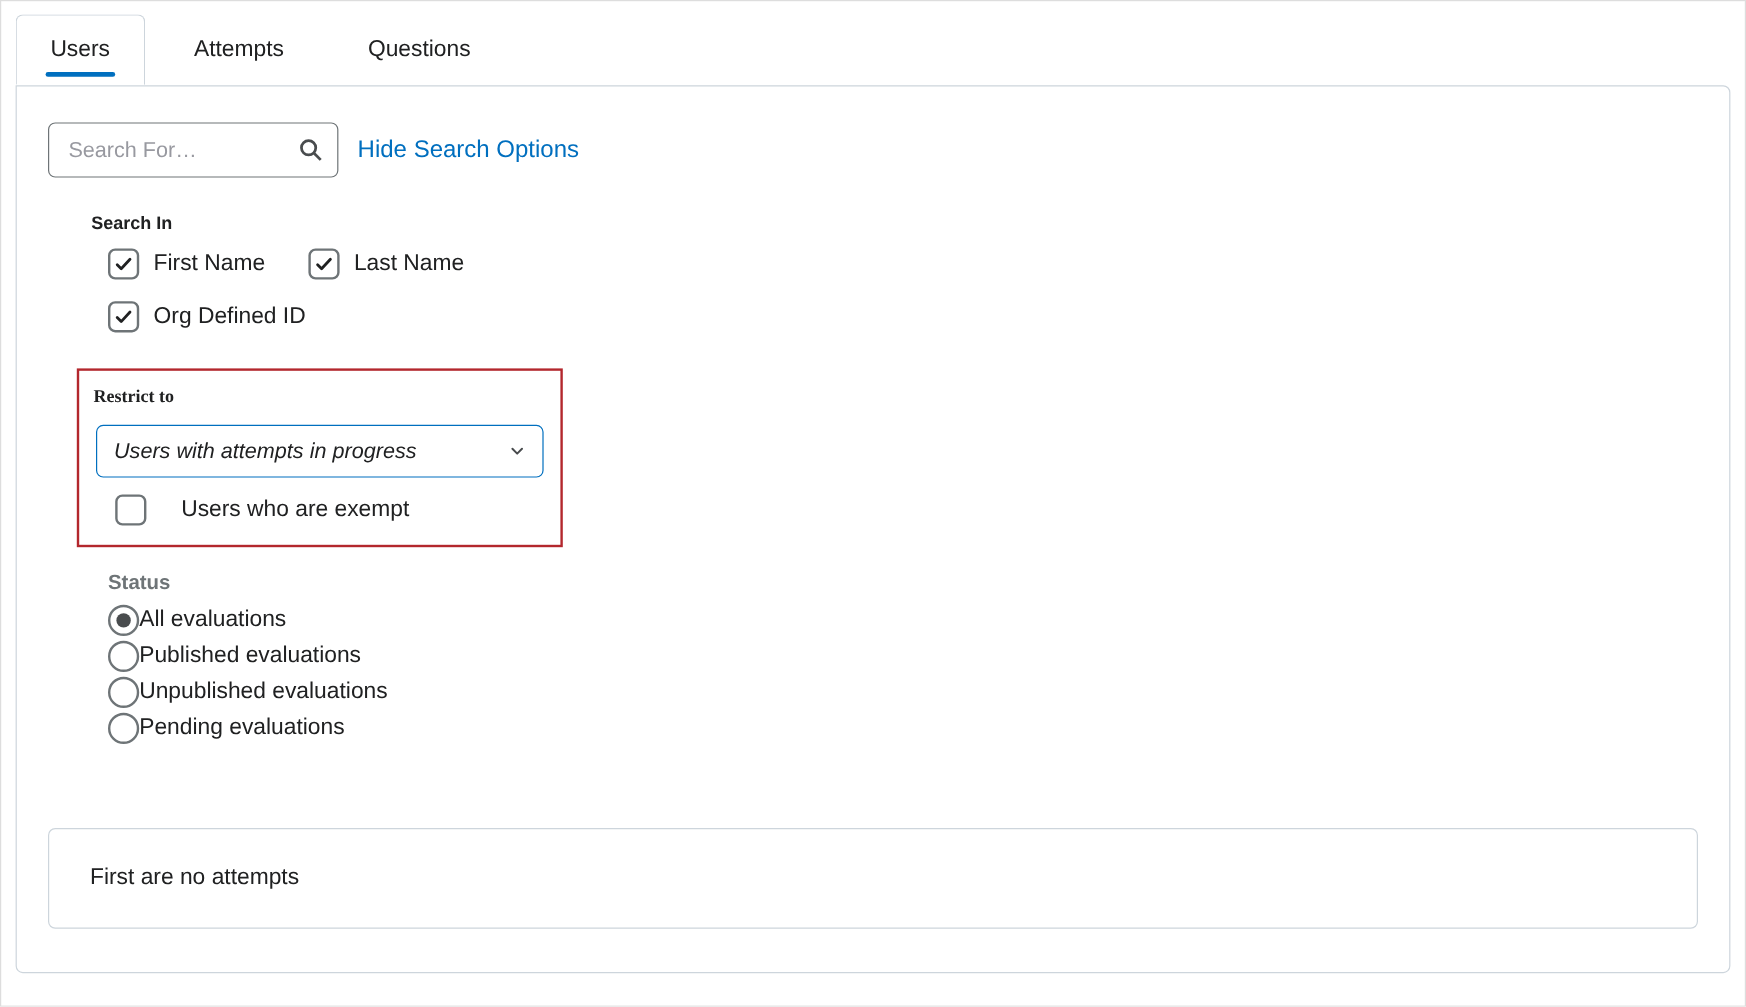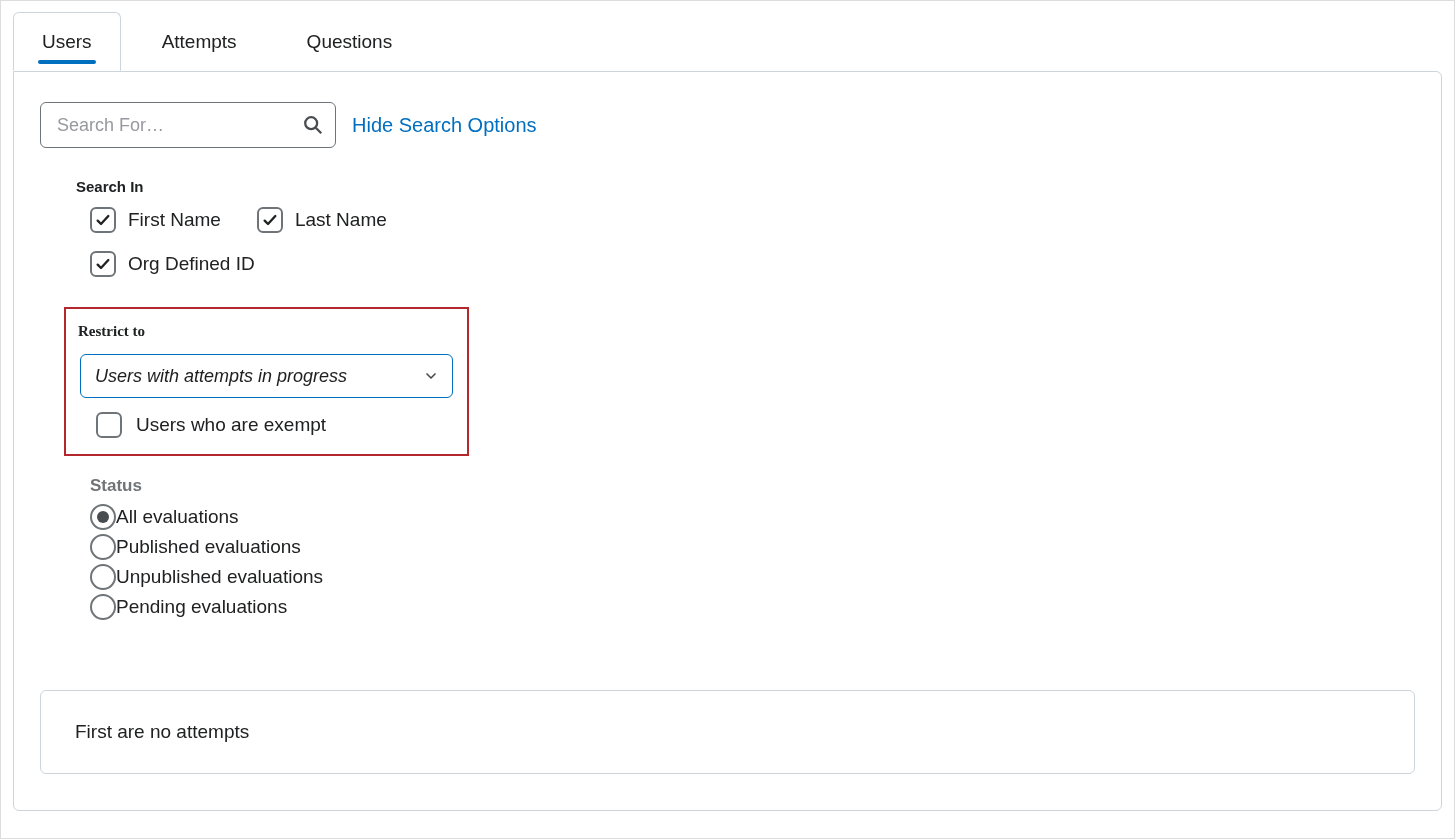--- a/index.html
+++ b/index.html
@@ -61,21 +61,21 @@
     position: relative;
   }
   .search-row {
     display: flex;
     align-items: center;
     gap: 16px;
     margin-bottom: 30px;
   }
   .search-wrap {
     position: relative;
-    width: 296px;
+    width: 242px;
   }
   .search-input {
     width: 100%;
     height: 46px;
     padding: 0 44px 0 16px;
     font-size: 18px;
     border: 1px solid #6e7477;
     border-radius: 6px;
     color: #202122;
     outline: none;
@@ -157,21 +157,21 @@
     position: absolute;
     right: 14px;
     top: 50%;
     transform: translateY(-50%);
     width: 16px; height: 16px;
     color: #494c4e;
   }
   .exempt-row {
     display: flex;
     align-items: center;
-    gap: 14px;
+    gap: 29px;
     margin-left: 20px;
     font-size: 19px;
   }
   .chk-empty {
     width: 26px; height: 26px;
     border: 2px solid #6e7477;
     border-radius: 6px;
     cursor: pointer;
     flex-shrink: 0;
   }

